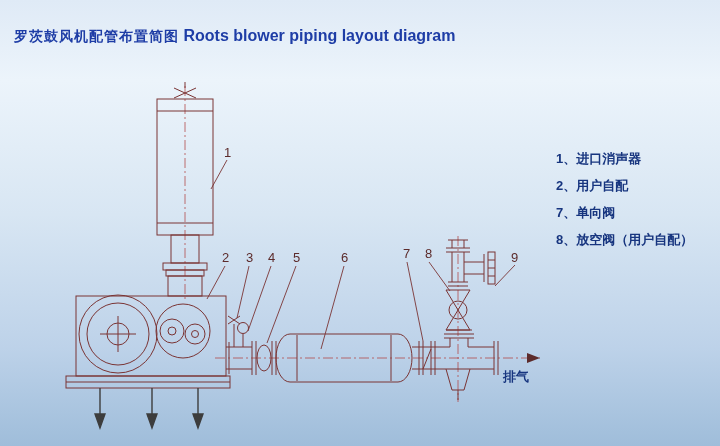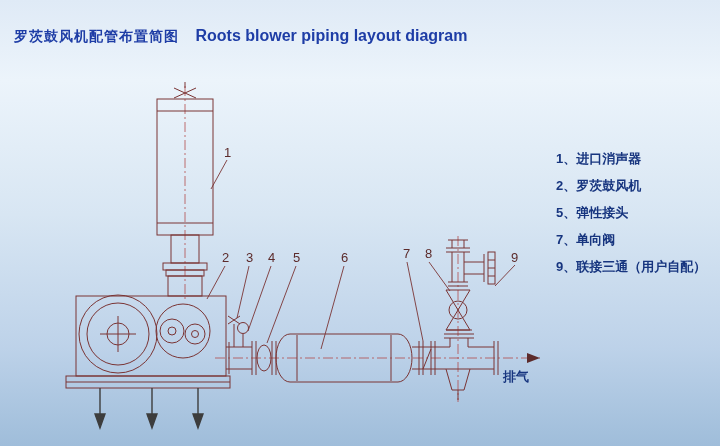--- a/index.html
+++ b/index.html
@@ -3,21 +3,21 @@
 <meta charset="utf-8">
 <style>
   html,body{margin:0;padding:0;}
   .stage{
     position:relative;width:720px;height:446px;overflow:hidden;
     background:linear-gradient(180deg,#dfeaf6 0%,#ecf4fb 18%,#d8e6f3 48%,#bdd2e9 78%,#9fbdda 100%);
     font-family:"Liberation Sans",sans-serif;
   }
   .title{position:absolute;left:14px;top:27px;white-space:nowrap;}
   .title-zh{font-size:14px;font-weight:bold;color:#1e3da6;letter-spacing:1px;}
-  .title-en{font-size:16px;font-weight:bold;color:#1e3da6;margin-left:12px;}
+  .title-en{font-size:16px;font-weight:bold;color:#1e3da6;}
   svg.diagram{position:absolute;left:0;top:0;width:720px;height:446px;}
   .legend{position:absolute;left:556px;top:150px;display:flex;flex-direction:column;gap:9px;}
   .legend-row{font-size:13px;font-weight:bold;color:#17357f;white-space:nowrap;line-height:18px;}
 </style>
 </head>
 <body>
 
 <div class="stage">
 
   <div class="title">
@@ -178,19 +178,18 @@
       <text x="403" y="258">7</text>
       <text x="425" y="258">8</text>
       <text x="511" y="262">9</text>
     </g>
 
     <text x="503" y="381" font-size="13" font-weight="bold" fill="#17357f" font-family="Liberation Sans, sans-serif">排气</text>
   </svg>
 
   <div class="legend">
     <div class="legend-row"><span>1</span><span>、</span><span>进口消声器</span></div>
-    <div class="legend-row"><span>2</span><span>、</span><span>罗茨鼓风机</span></div>
-    <div class="legend-row"><span>5</span><span>、</span><span>弹性接头</span></div>
+    <div class="legend-row"><span>2</span><span>、</span><span>用户自配</span></div>
     <div class="legend-row"><span>7</span><span>、</span><span>单向阀</span></div>
-    <div class="legend-row"><span>9</span><span>、</span><span>联接三通（用户自配）</span></div>
+    <div class="legend-row"><span>8</span><span>、</span><span>放空阀（用户自配）</span></div>
   </div>
 
 </div>
 
 </body></html>

